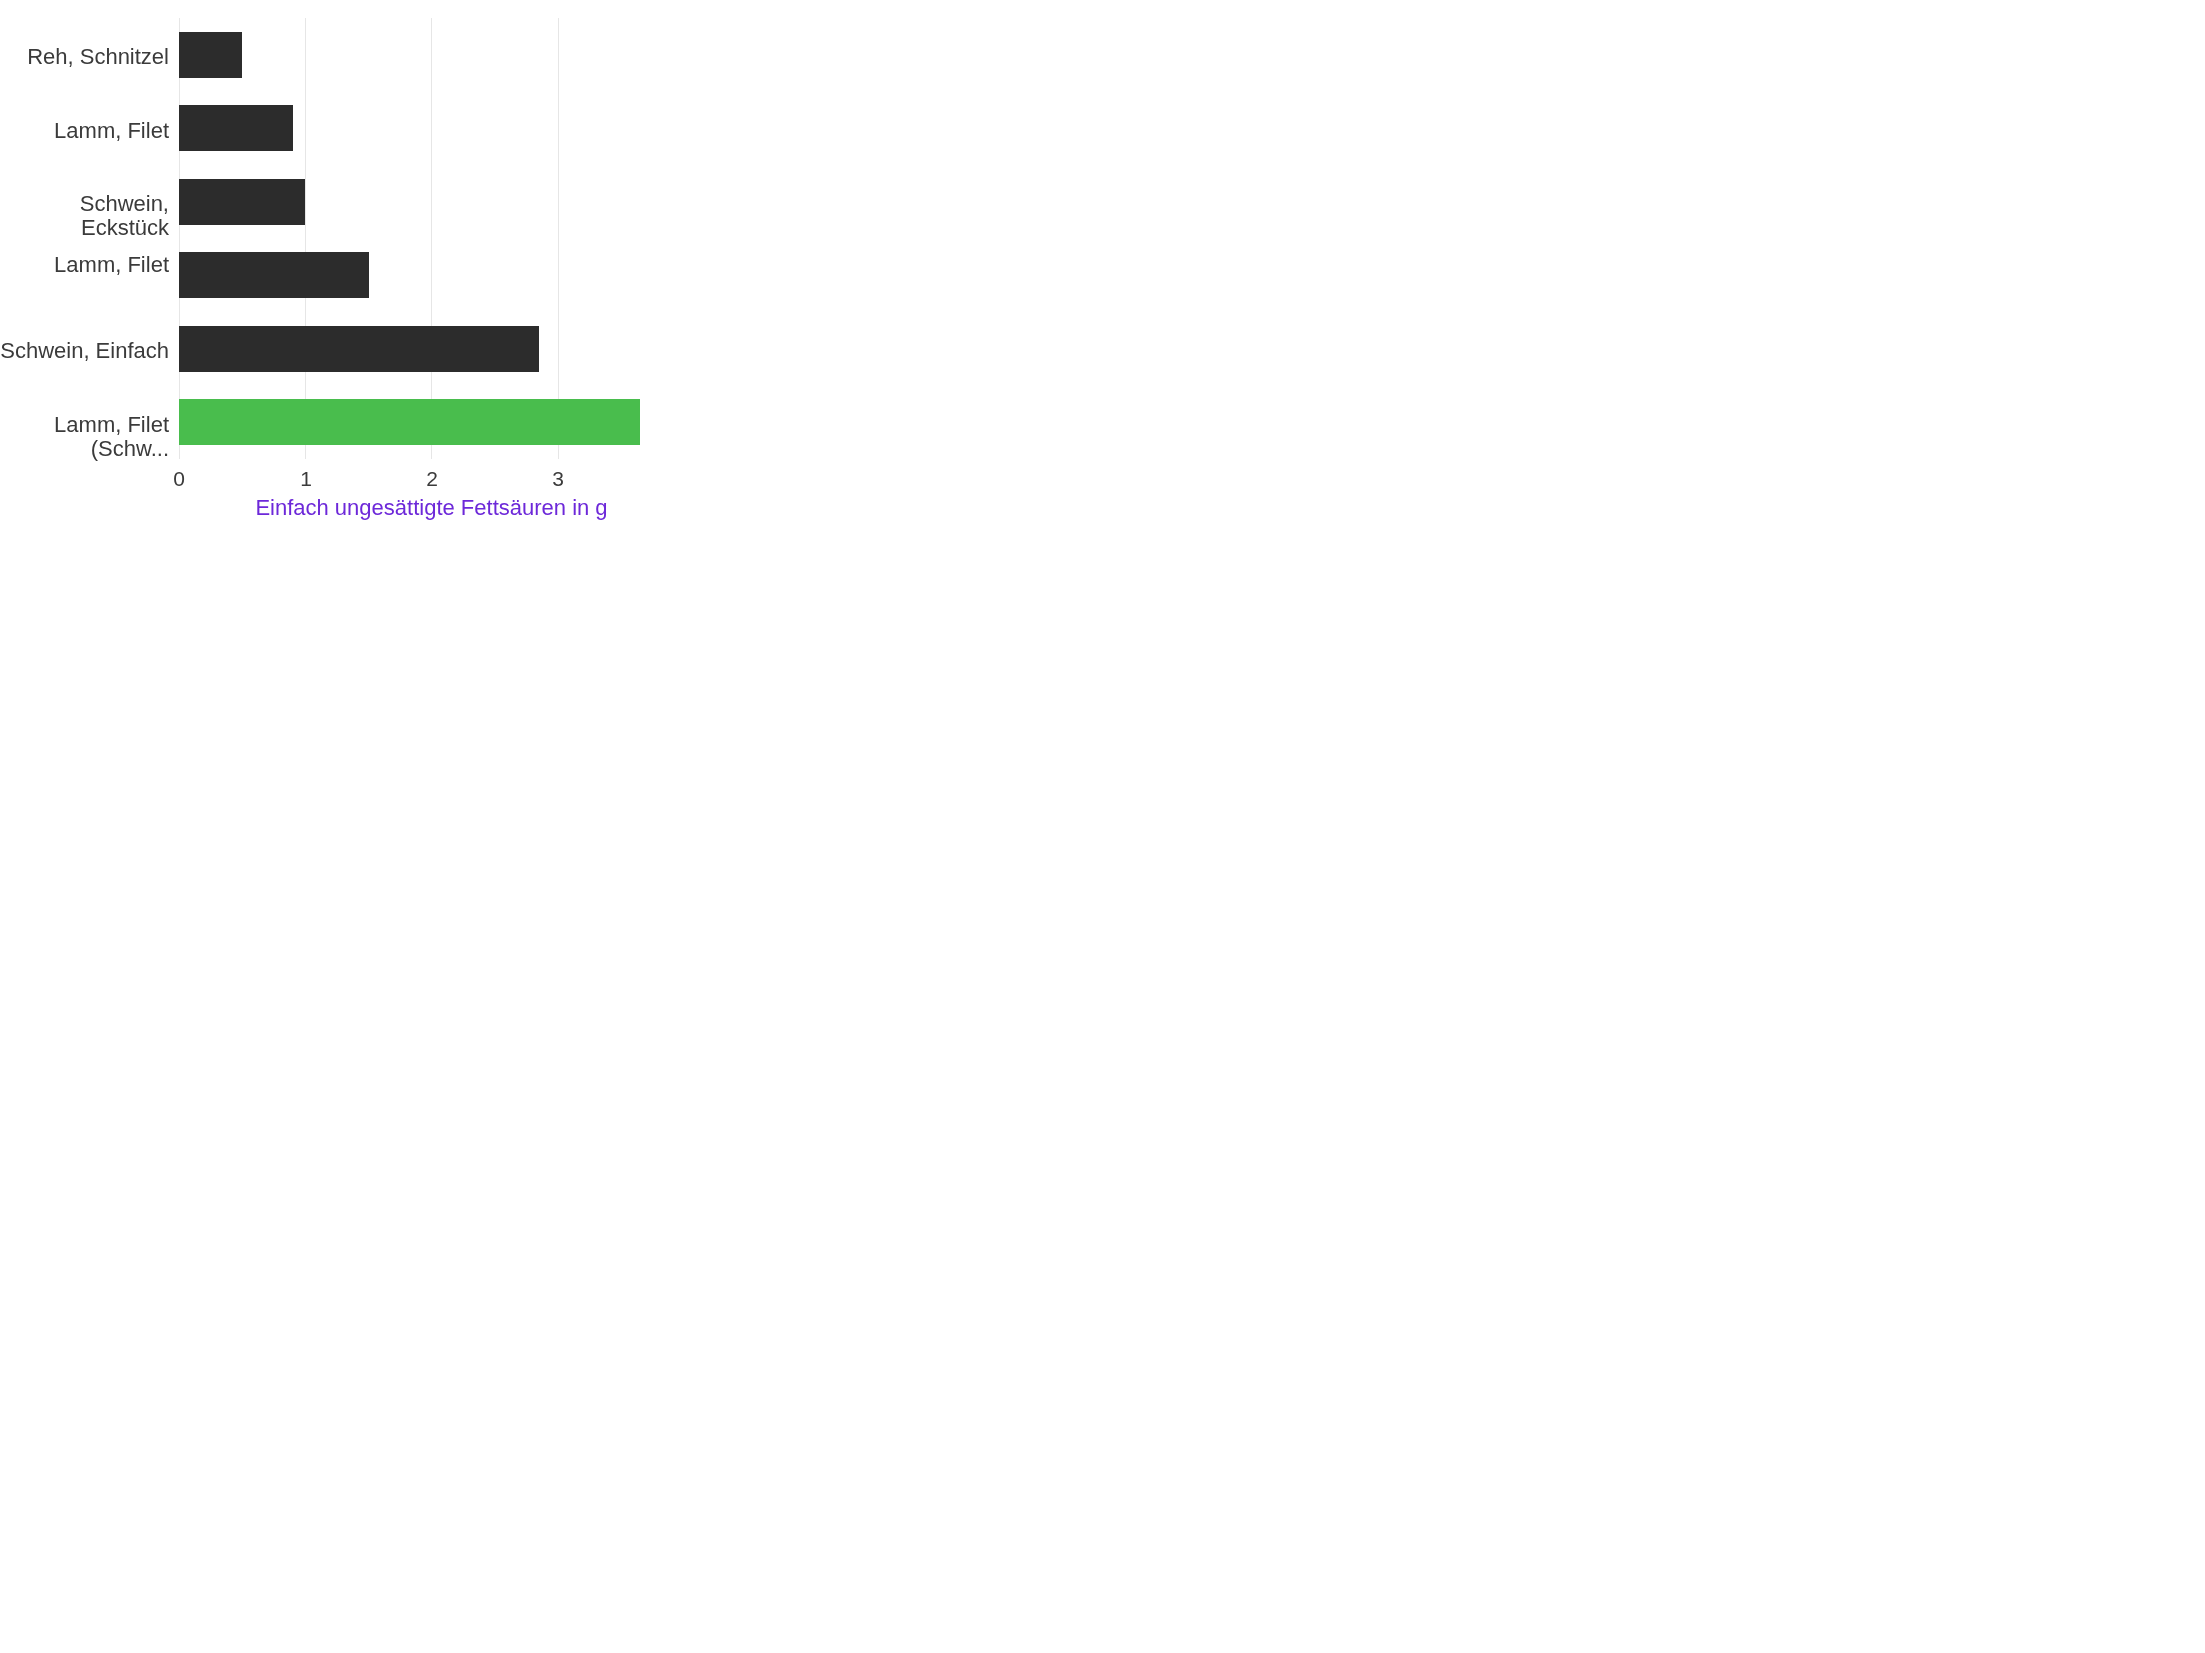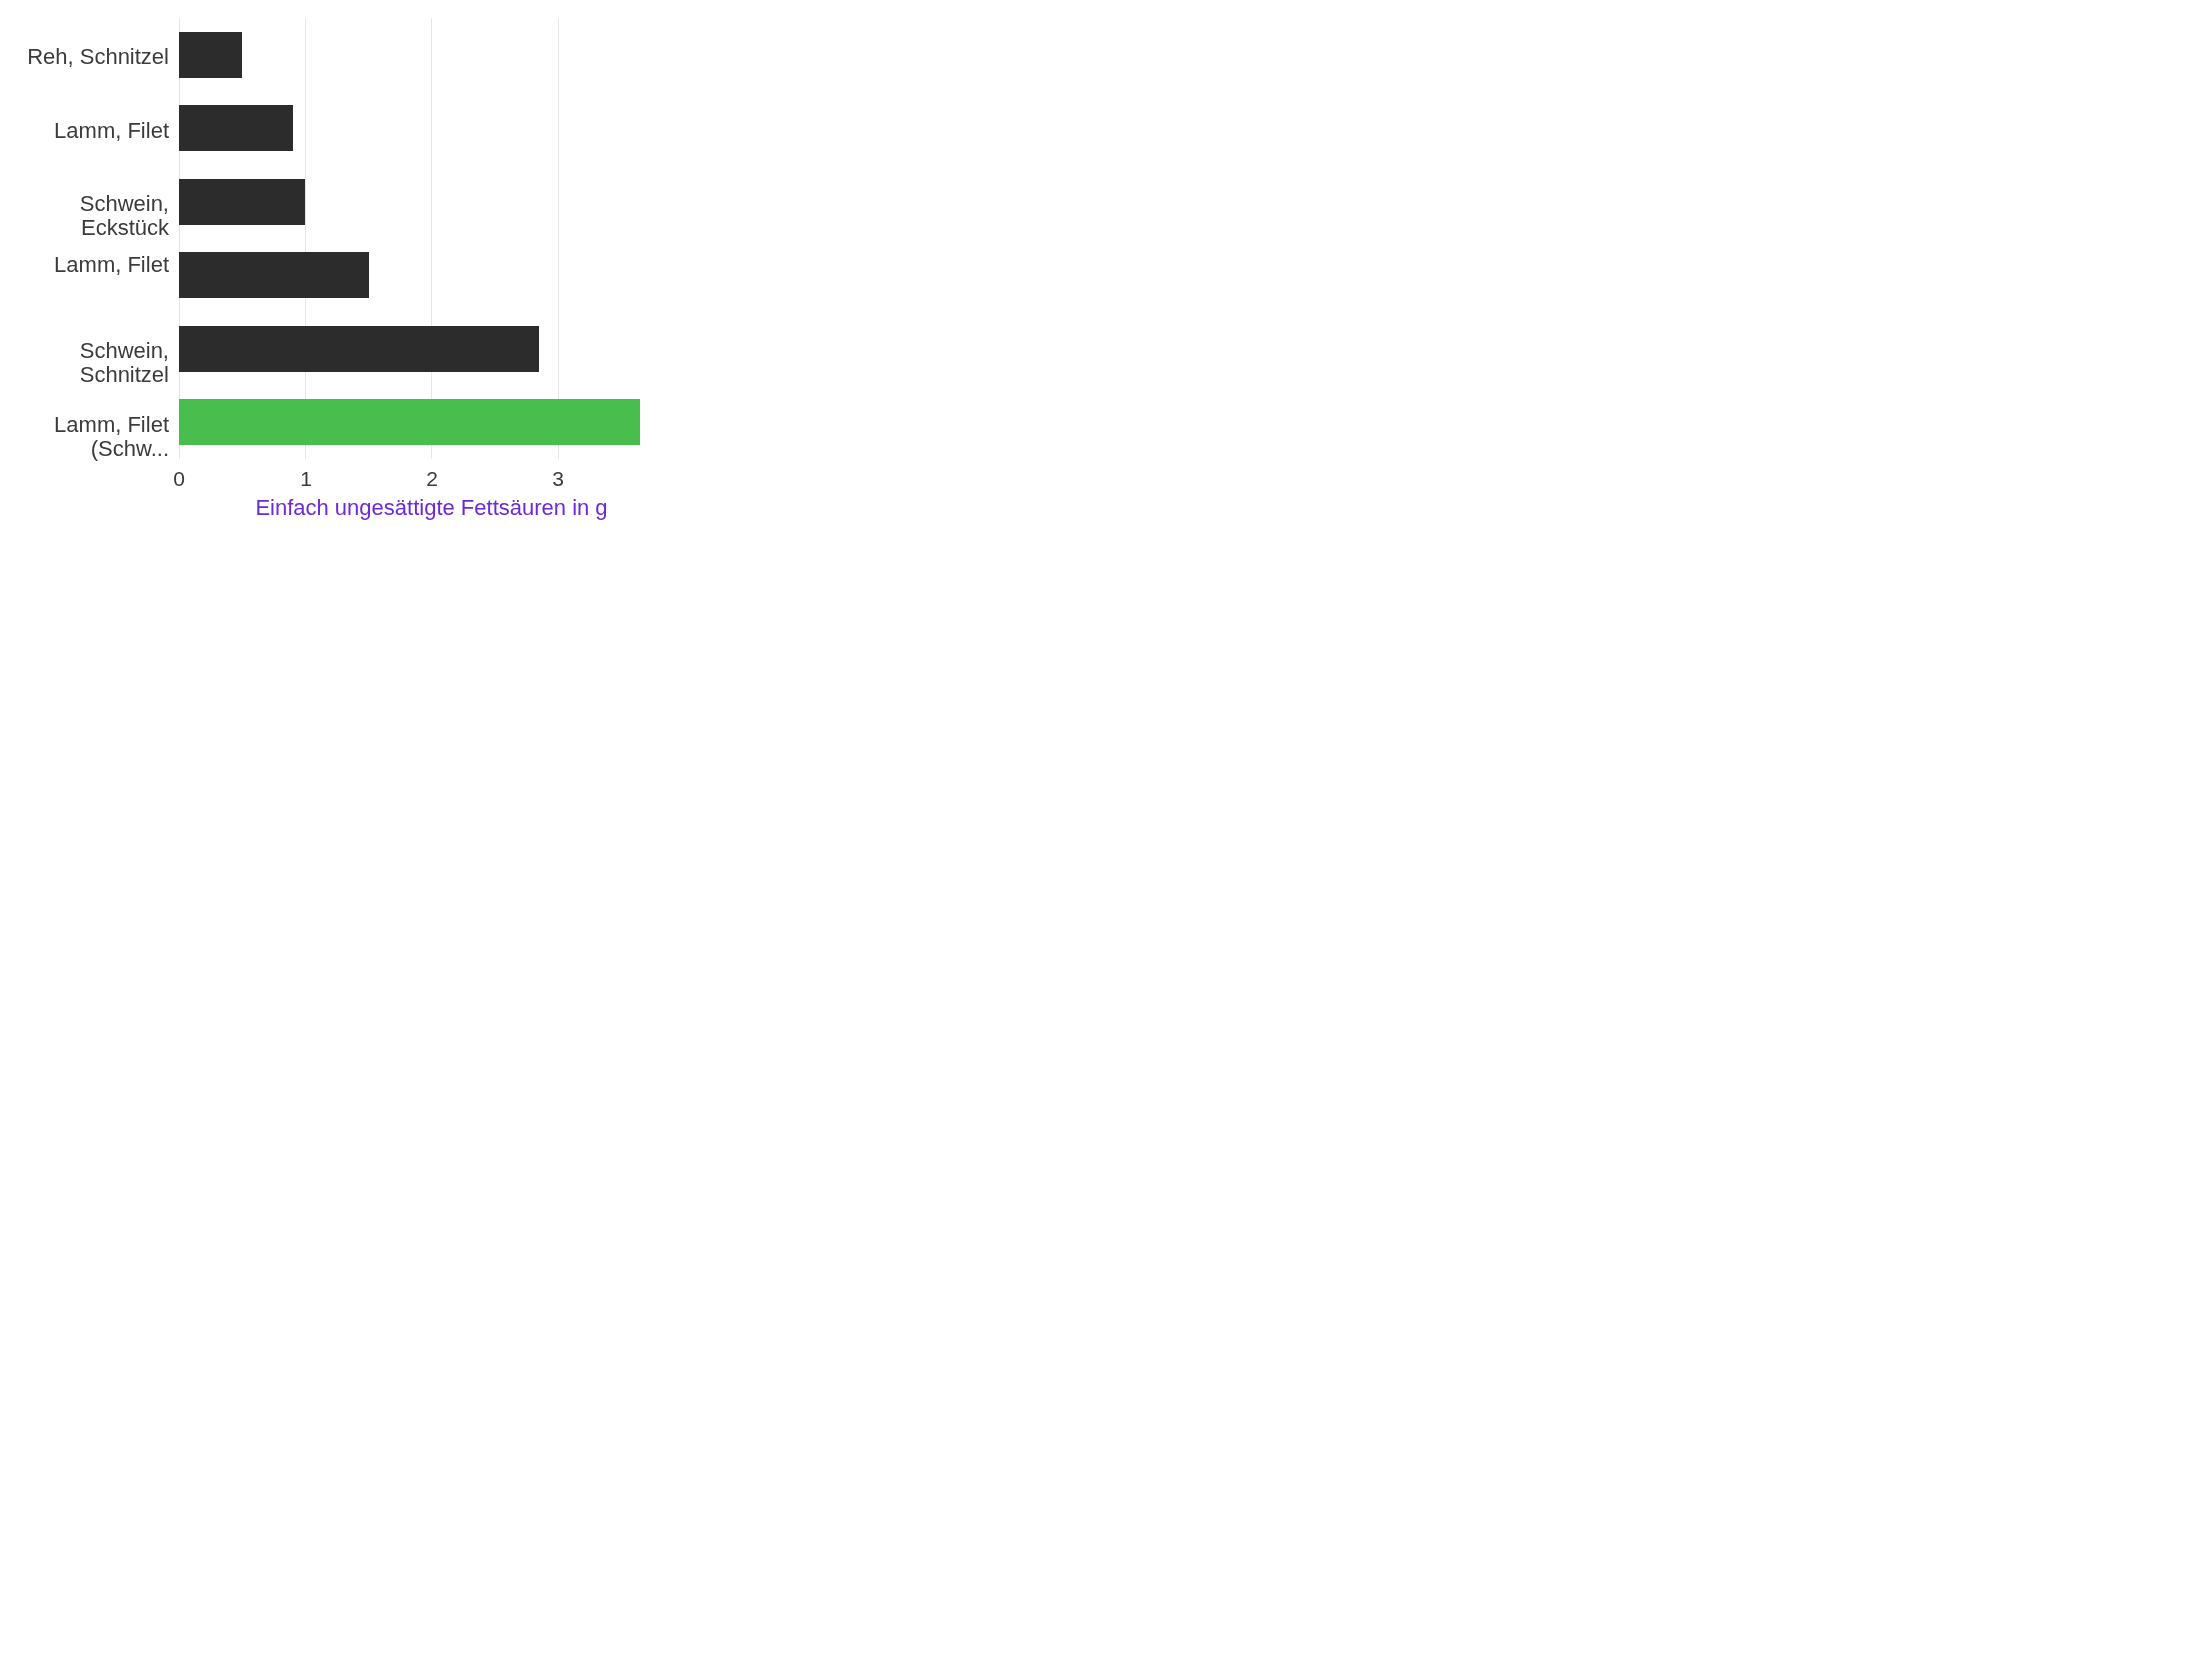--- a/index.html
+++ b/index.html
@@ -78,20 +78,20 @@
       <div class="bar bar-dark" style="top: 234px; height: 46px; width: 190px;"></div>
       <div class="bar bar-dark" style="top: 308px; height: 46px; width: 360px;"></div>
       <div class="bar bar-green" style="top: 381px; height: 46px; width: 461px;"></div>
     </div>
 
   <div class="xaxis-label" style="left:179px; width:505px; top:495px;">Einfach ungesättigte Fettsäuren in g</div>
 <div class="ylabel" style="top: 45px;">Reh, Schnitzel</div>
     <div class="ylabel" style="top: 119px;">Lamm, Filet</div>
     <div class="ylabel" style="top: 192px;">Schwein, Eckstück</div>
     <div class="ylabel" style="top: 253px;">Lamm, Filet</div>
-    <div class="ylabel" style="top: 339px;">Schwein, Schnitzel</div>
+    <div class="ylabel" style="top: 339px;">Schwein, Einfach</div>
     <div class="ylabel" style="top: 413px;">Lamm, Filet (Schw...</div>
     <div class="xtick" style="left: 179px; top: 467px;">0</div>
     <div class="xtick" style="left: 306px; top: 467px;">1</div>
     <div class="xtick" style="left: 432px; top: 467px;">2</div>
     <div class="xtick" style="left: 558px; top: 467px;">3</div>
   </div>
 
 
 </body></html>

